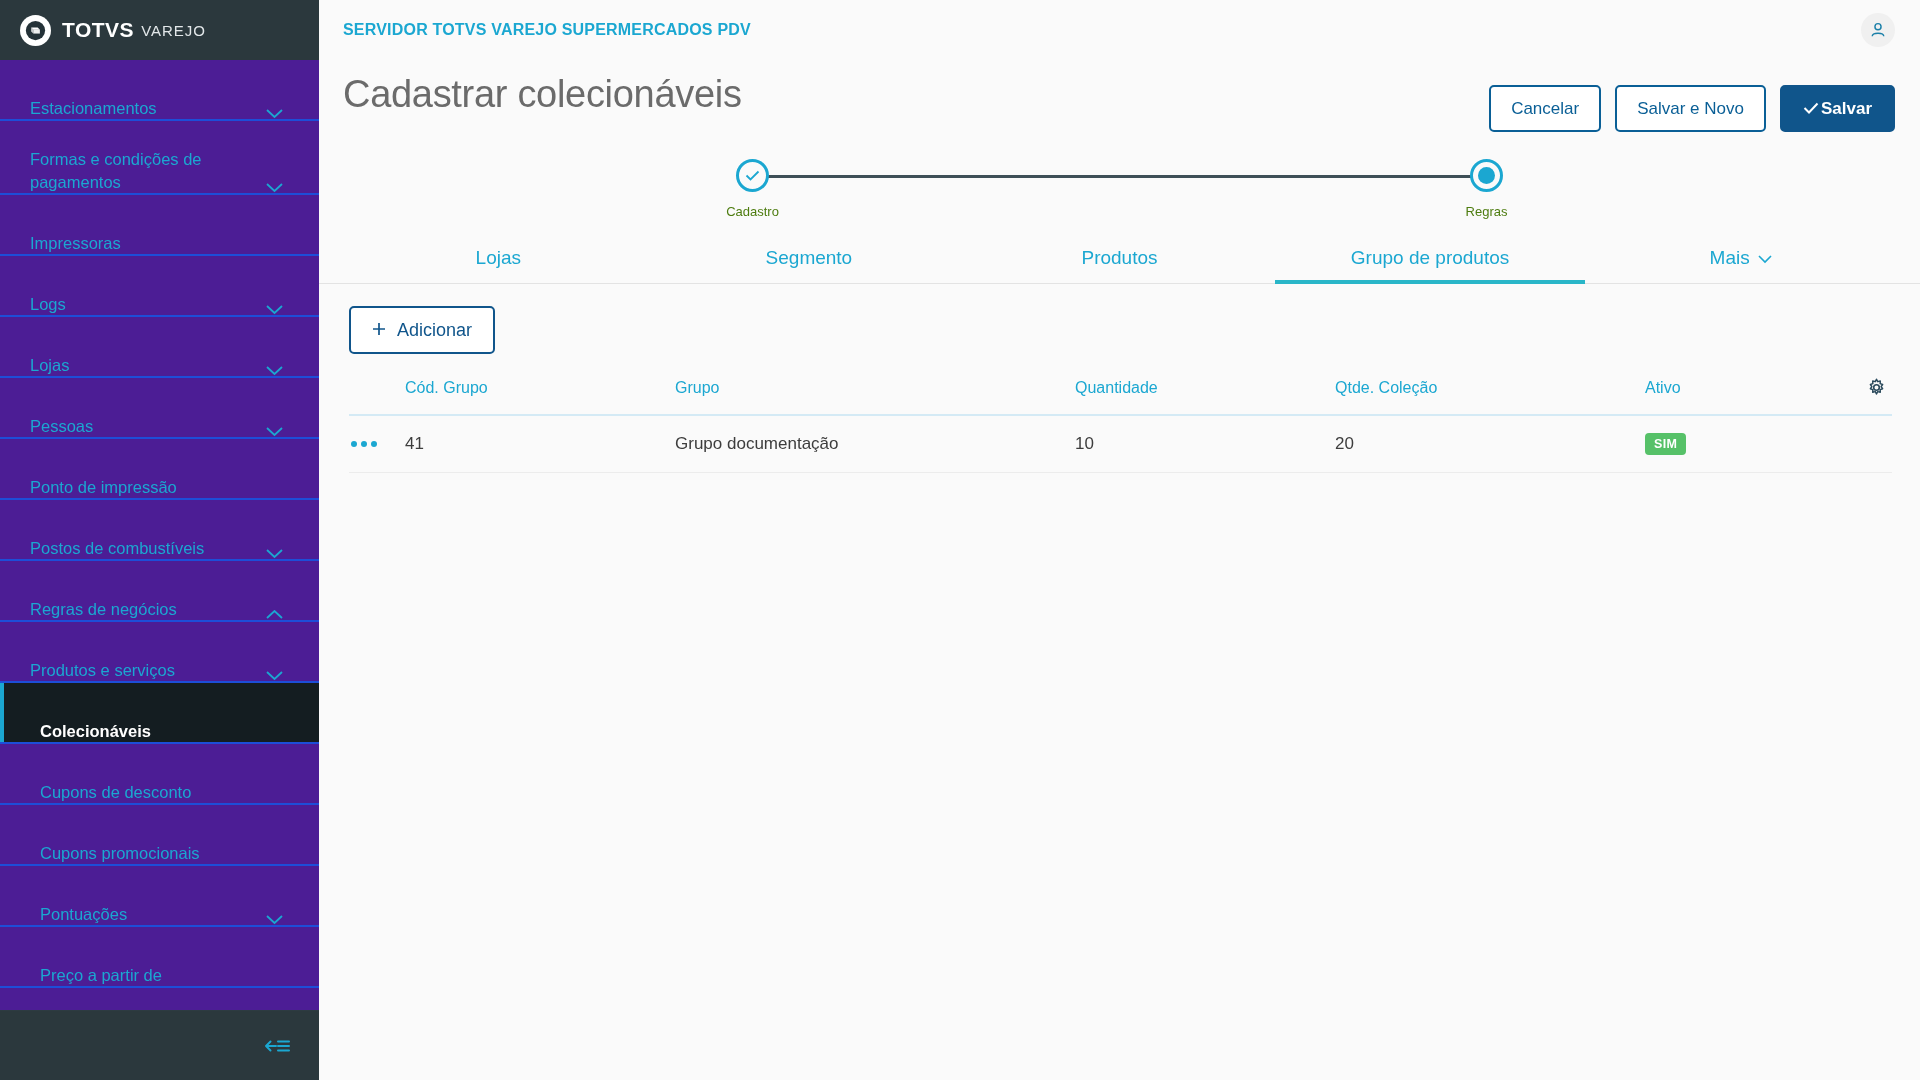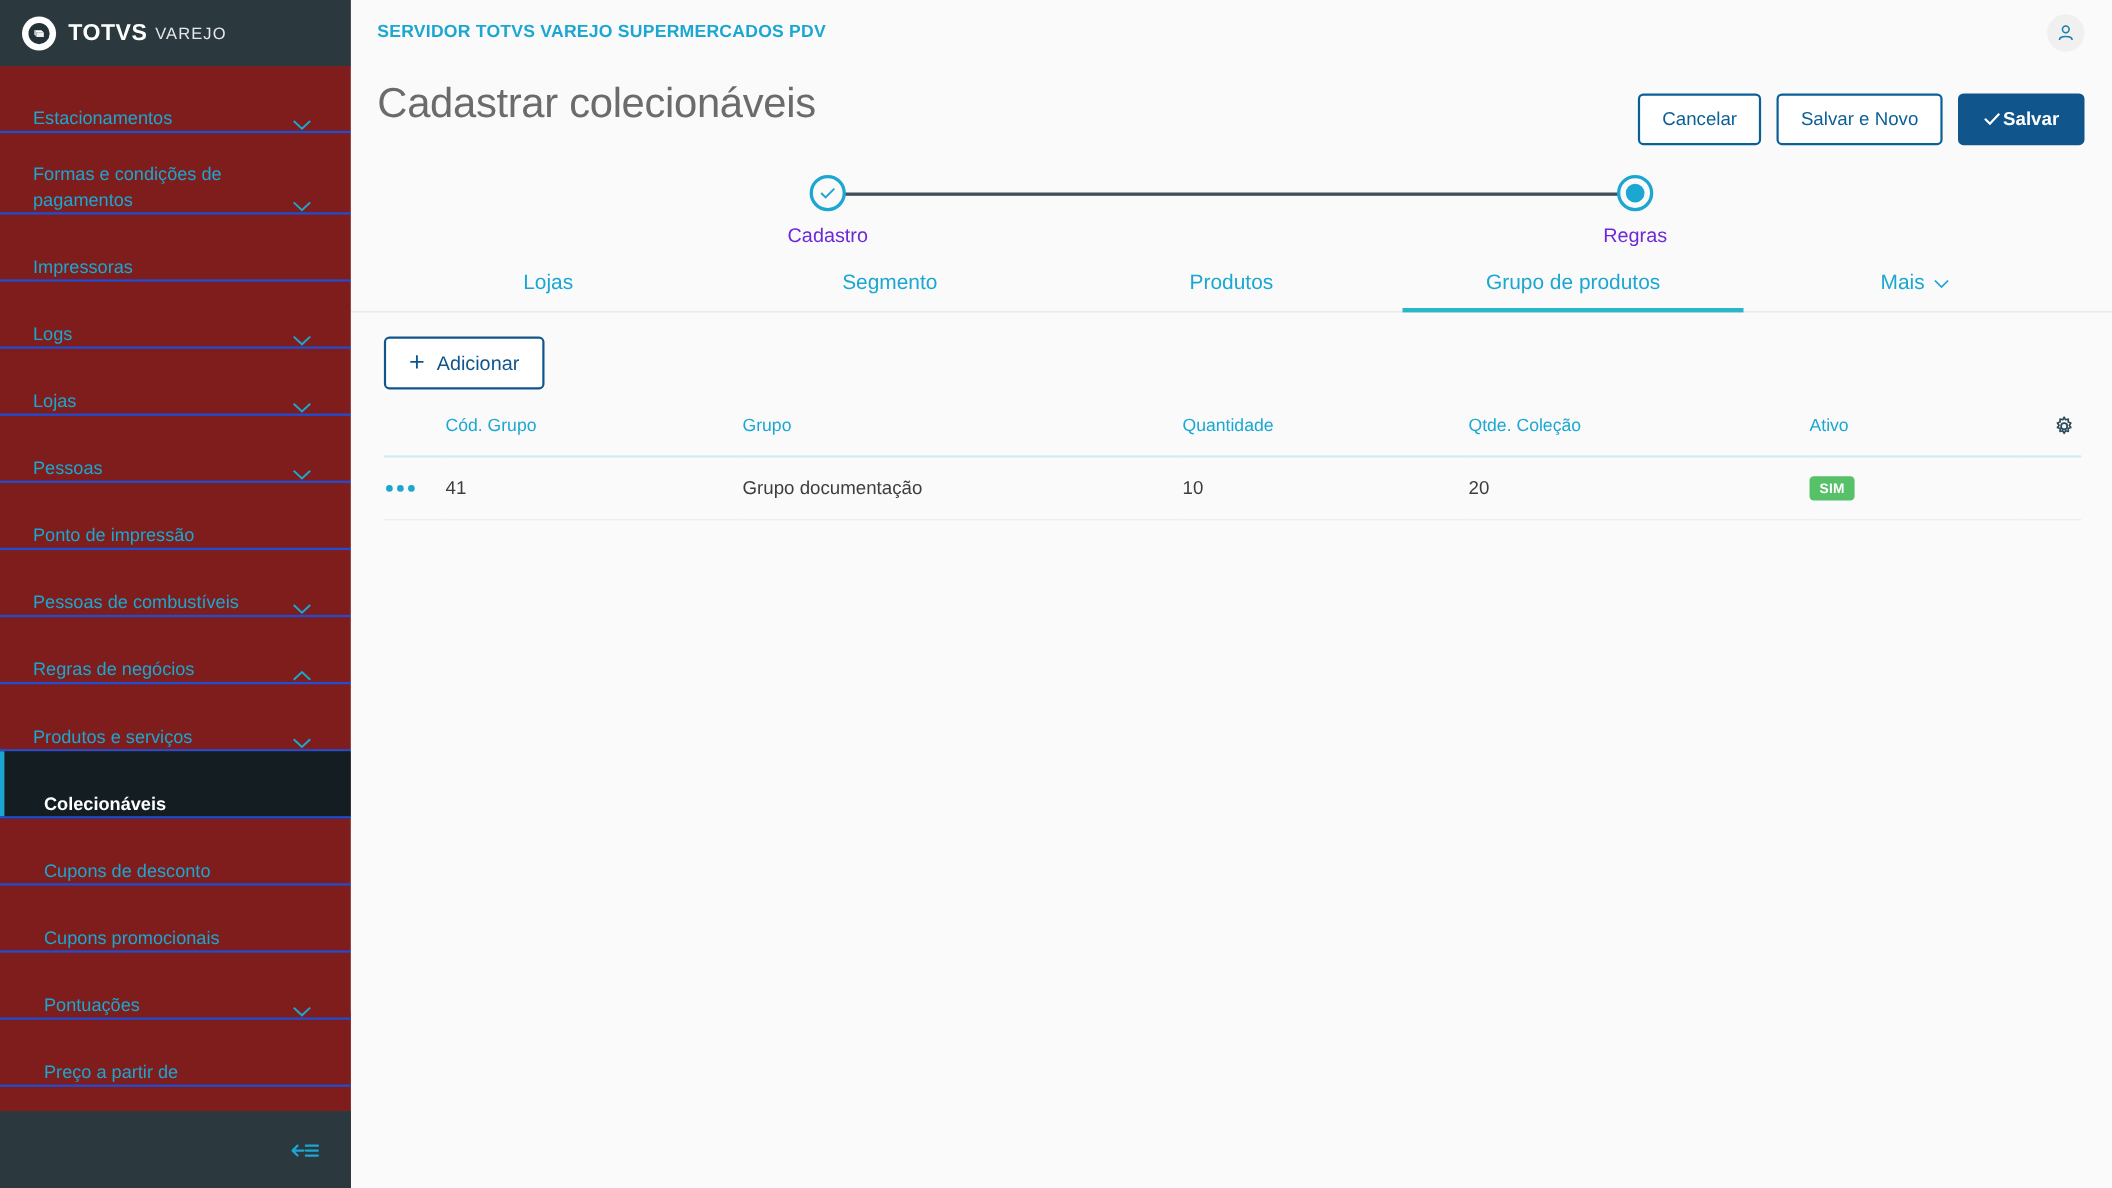--- a/index.html
+++ b/index.html
@@ -7,21 +7,21 @@
     width: 1920px; height: 1080px;
     font-family: "Liberation Sans", sans-serif;
     background: #fafafa;
     overflow: hidden;
   }
   .app { display: flex; width: 1920px; height: 1080px; }
 
   
   .sidebar {
     width: 319px; min-width: 319px; height: 1080px;
-    background: #7f1d1d;
+    background: #4c1d95;
     display: flex; flex-direction: column;
     position: relative;
   }
   .sb-logo {
     height: 60px; min-height: 60px;
     display: flex; align-items: center;
     padding-left: 20px;
     background: #2b383d;
   }
   .logo-mark {
@@ -147,21 +147,21 @@
   .step-circle {
     width: 33px; height: 33px; border-radius: 50%;
     border: 3px solid #1ba7d1; background: #fafafa;
     display: flex; align-items: center; justify-content: center;
     position: relative; z-index: 2;
   }
   .step-circle .dot {
     width: 17px; height: 17px; border-radius: 50%; background: #1ba7d1;
   }
   .step-label {
-    margin-top: 12px; font-size: 18px; color: #6d28d9;
+    margin-top: 12px; font-size: 13px; color: #4d7c0f;
     white-space: nowrap;
   }
 
   
   .tabs {
     margin-top: 12px;
     display: flex; align-items: stretch;
     border-bottom: 1px solid #e3e3e3;
     padding: 0 24px 0 24px;
   }
@@ -275,21 +275,21 @@
               <path d="M1 1 L8.5 8 L16 1" stroke="#1ba7d1" stroke-width="1.8" fill="none"></path>
             </svg>
         </span>
       </div>
 
       <div class="sb-item">
         <span class="lbl">Ponto de impressão</span>
       </div>
 
       <div class="sb-item">
-        <span class="lbl">Pessoas de combustíveis</span>
+        <span class="lbl">Postos de combustíveis</span>
         <span class="chev">
           <svg width="17" height="10" viewBox="0 0 17 10">
               <path d="M1 1 L8.5 8 L16 1" stroke="#1ba7d1" stroke-width="1.8" fill="none"></path>
             </svg>
         </span>
       </div>
 
       <div class="sb-item">
         <span class="lbl">Regras de negócios</span>
         <span class="chev">

